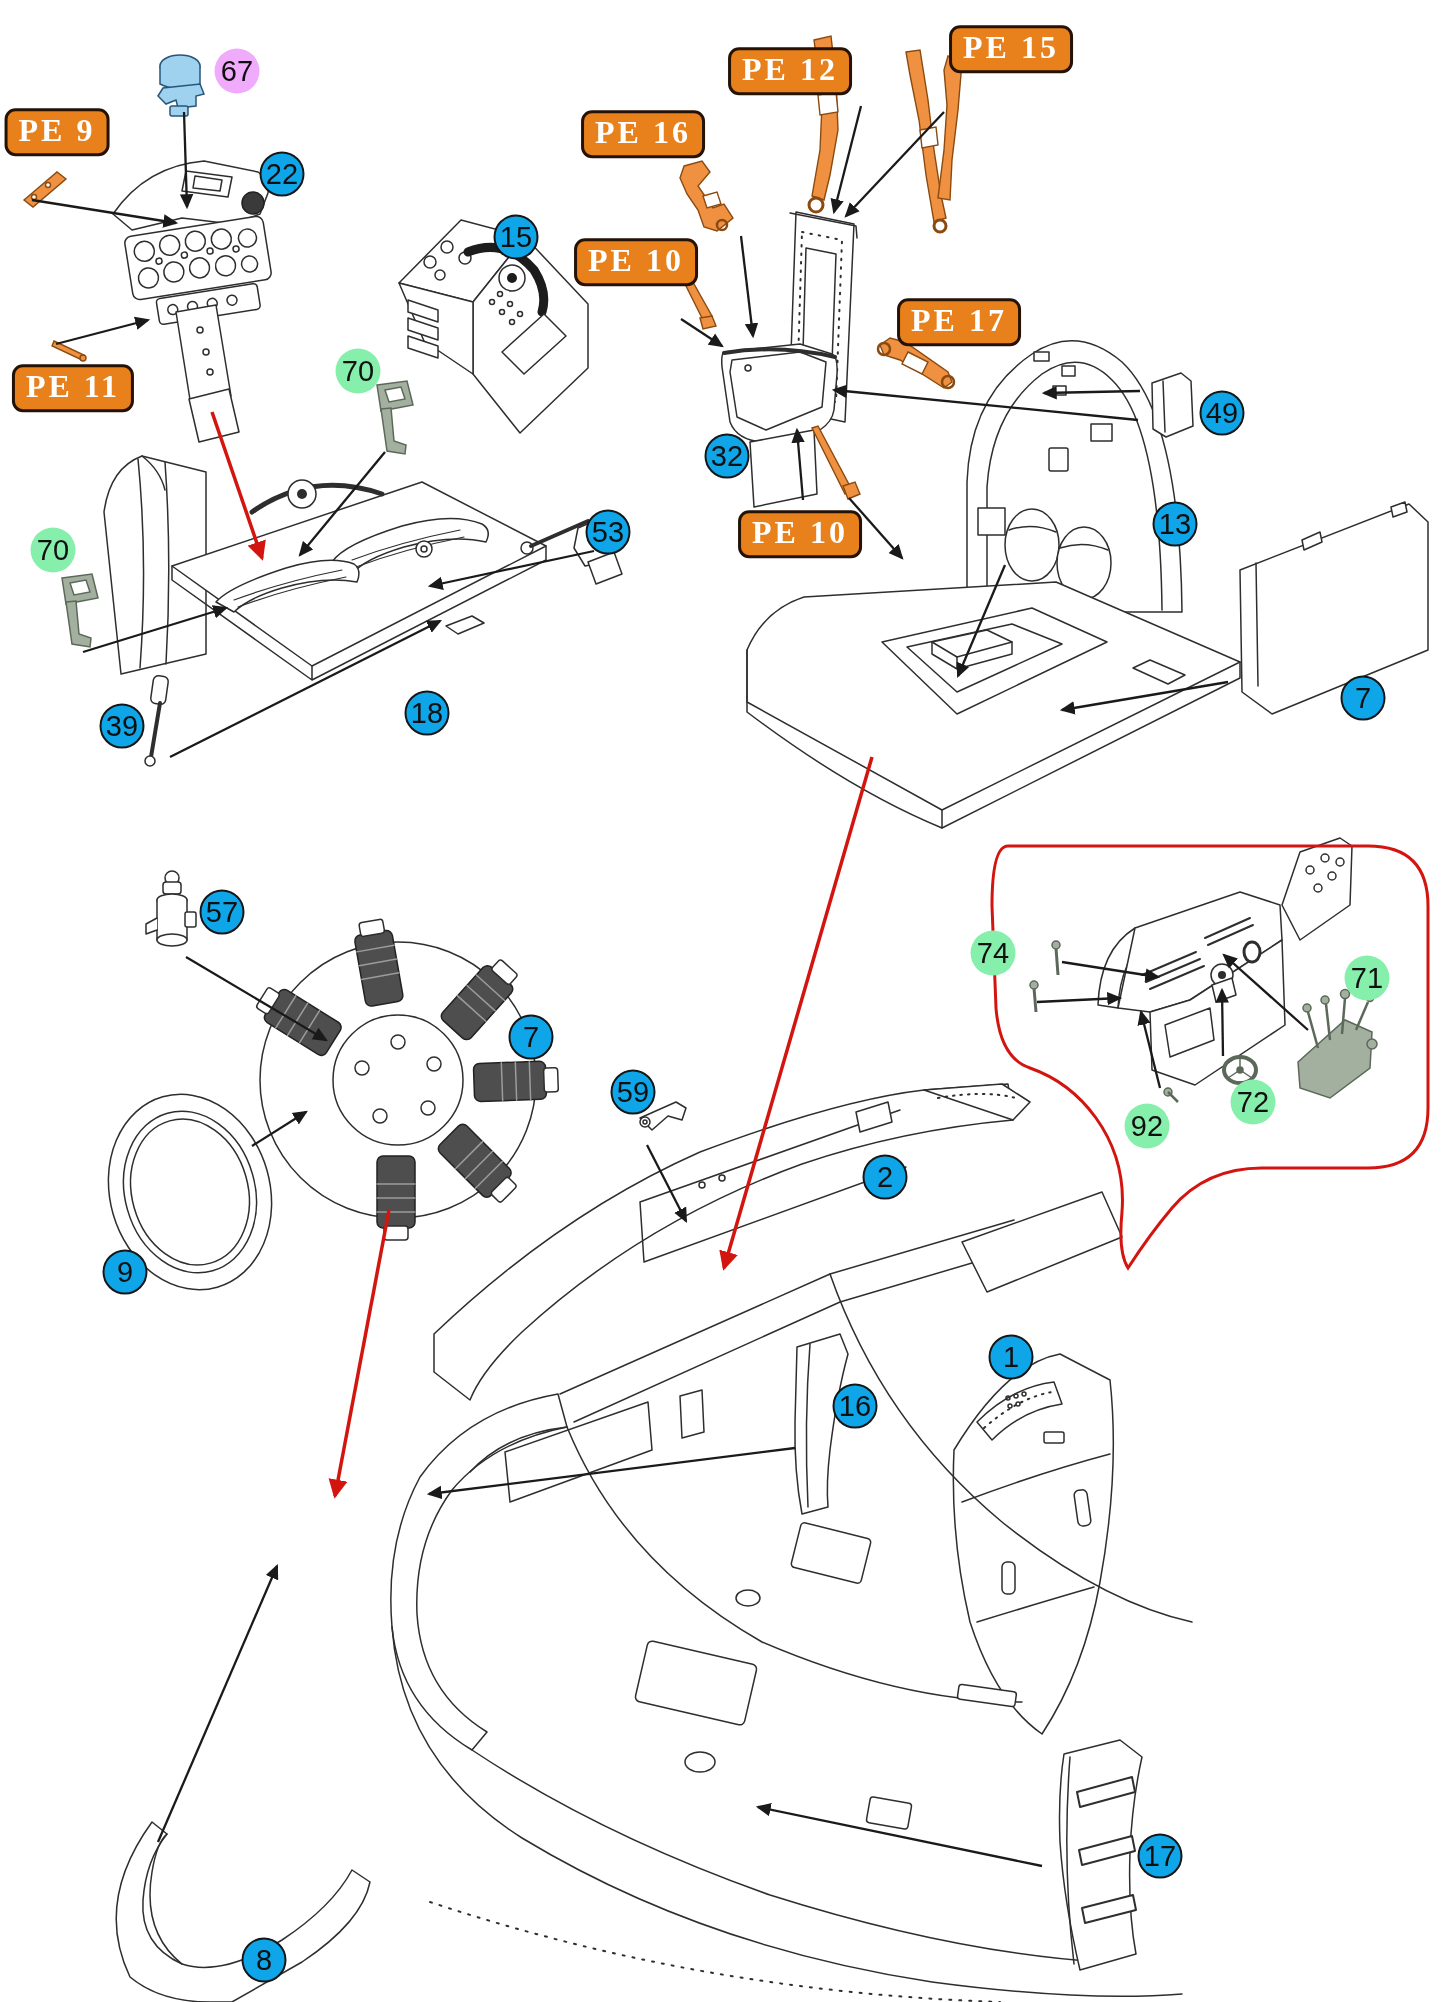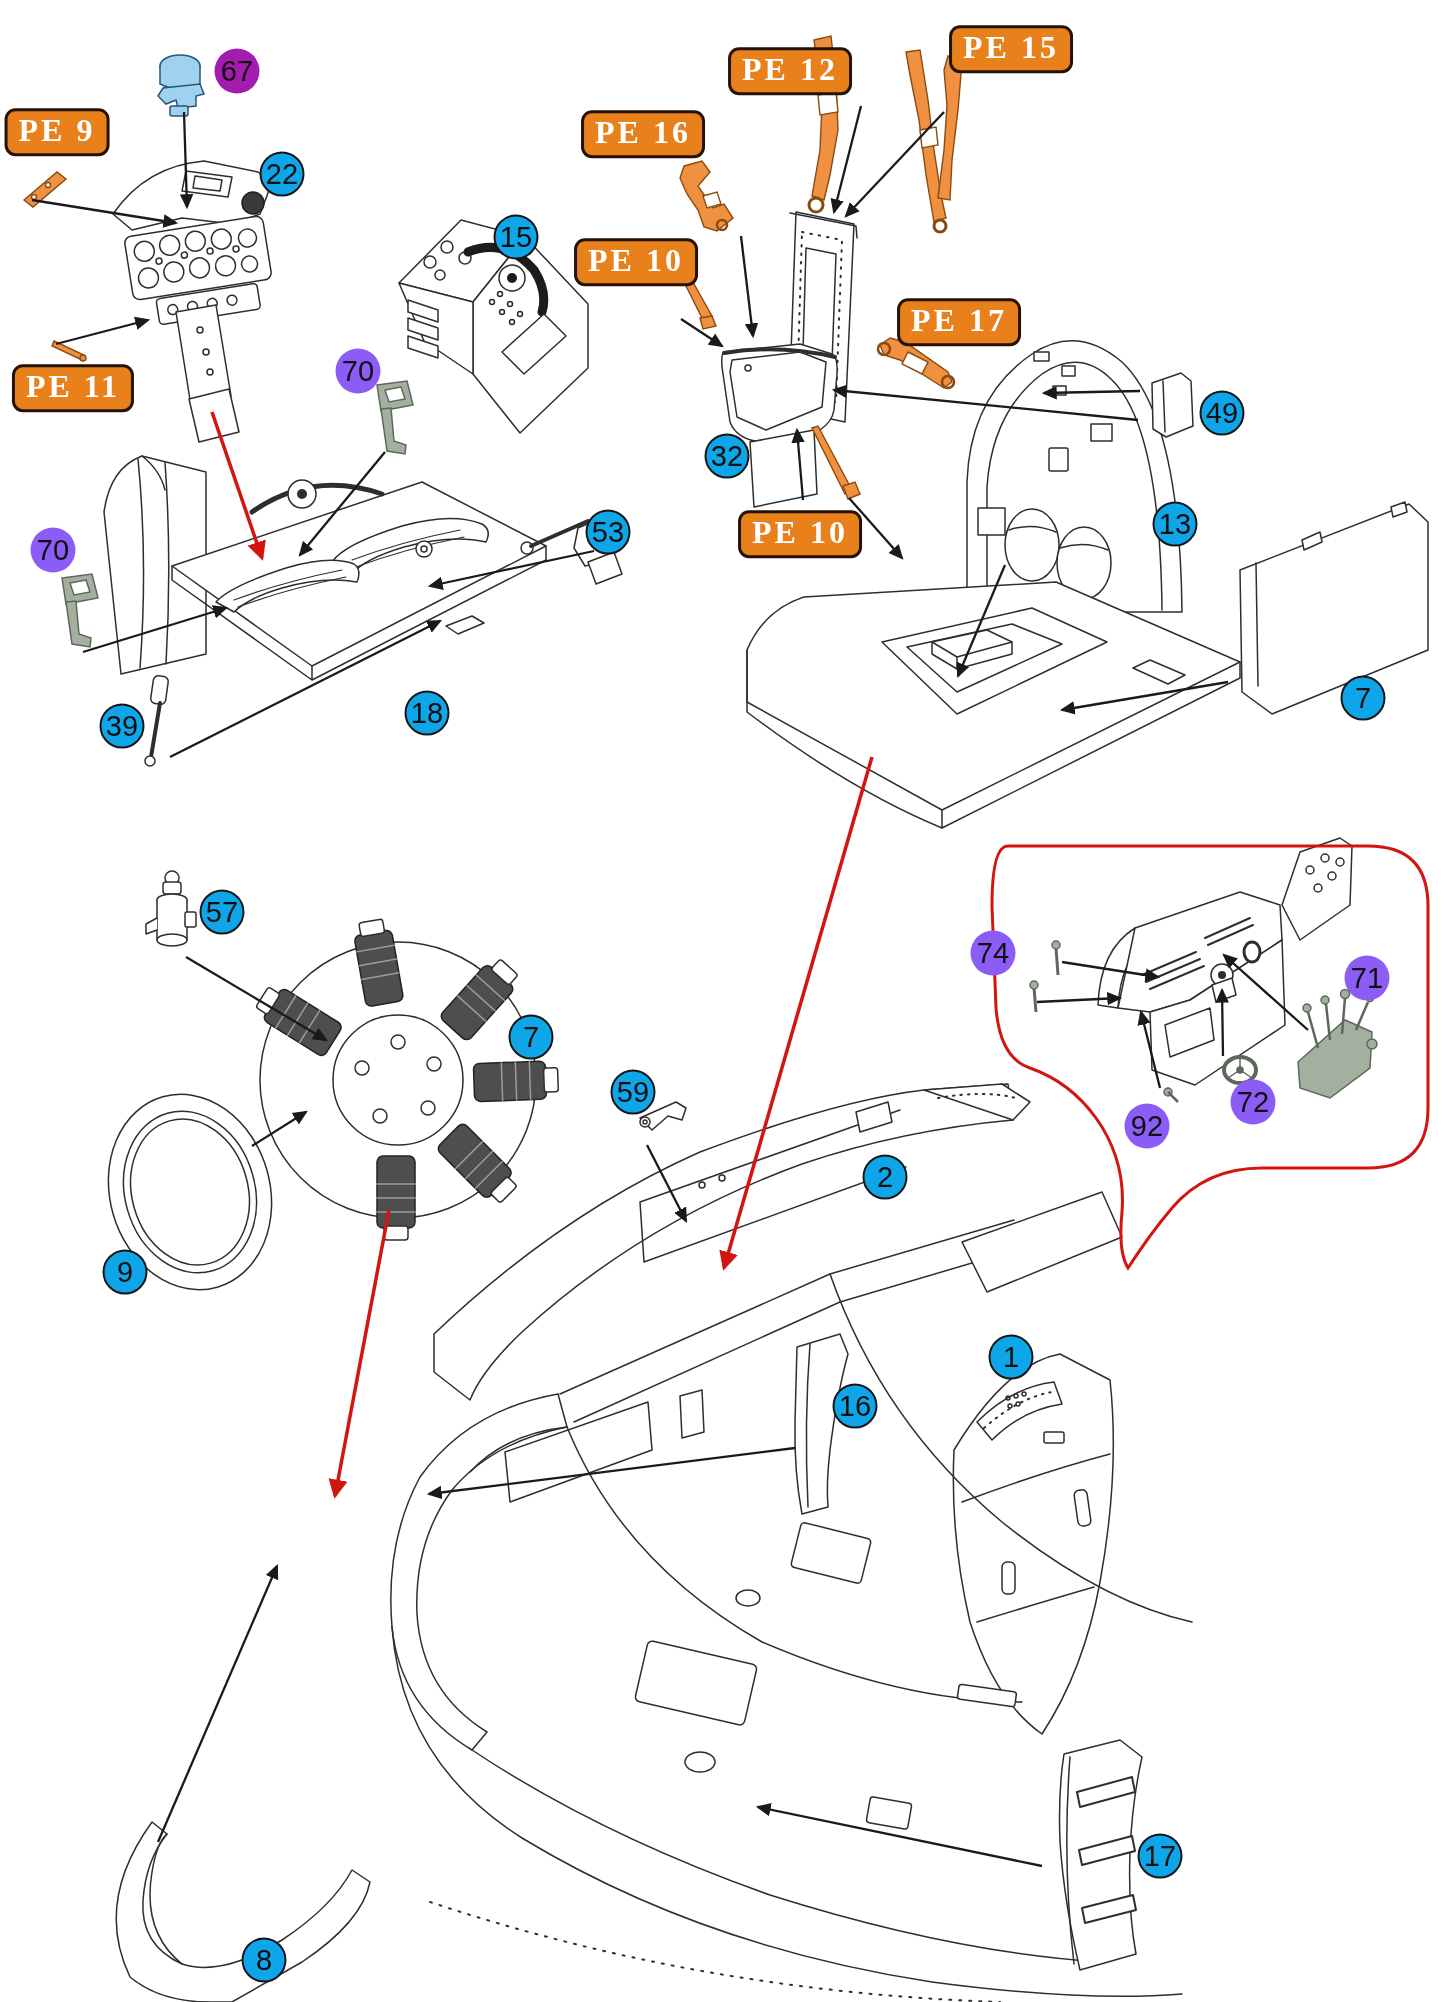--- a/index.html
+++ b/index.html
@@ -2,22 +2,22 @@
 <html><head>
 <meta charset="utf-8">
 <style>
   html,body{margin:0;padding:0;background:#fff;}
   .canvas{position:relative;width:1445px;height:2002px;background:#ffffff;overflow:hidden;
           font-family:"Liberation Sans",sans-serif;}
   .lineart{position:absolute;left:0;top:0;z-index:1;}
   .badge{position:absolute;transform:translate(-50%,-50%);width:45px;height:45px;border-radius:50%;
          background:#0ea5e9;border:2.5px solid #161616;box-sizing:border-box;display:flex;align-items:center;
          justify-content:center;font-size:29px;color:#101010;z-index:3;line-height:1;}
-  .badge.blue{background:#a21caf;border:none;}
-  .badge.green{background:#8b5cf6;border:none;}
+  .badge.blue{background:#f0abfc;border:none;}
+  .badge.green{background:#86efac;border:none;}
   .pe{position:absolute;transform:translate(-50%,-50%);background:#e8811c;border:3px solid #241206;
       border-radius:11px;color:#ffffff;font-family:"Liberation Serif",serif;font-weight:bold;
       font-size:32px;padding:3px 11px 5px;letter-spacing:3px;white-space:nowrap;z-index:3;line-height:1.05;}
 </style>
 </head>
 <body>
 
 <div class="canvas">
 
 <svg class="lineart" width="1445" height="2002" viewBox="0 0 1445 2002">

